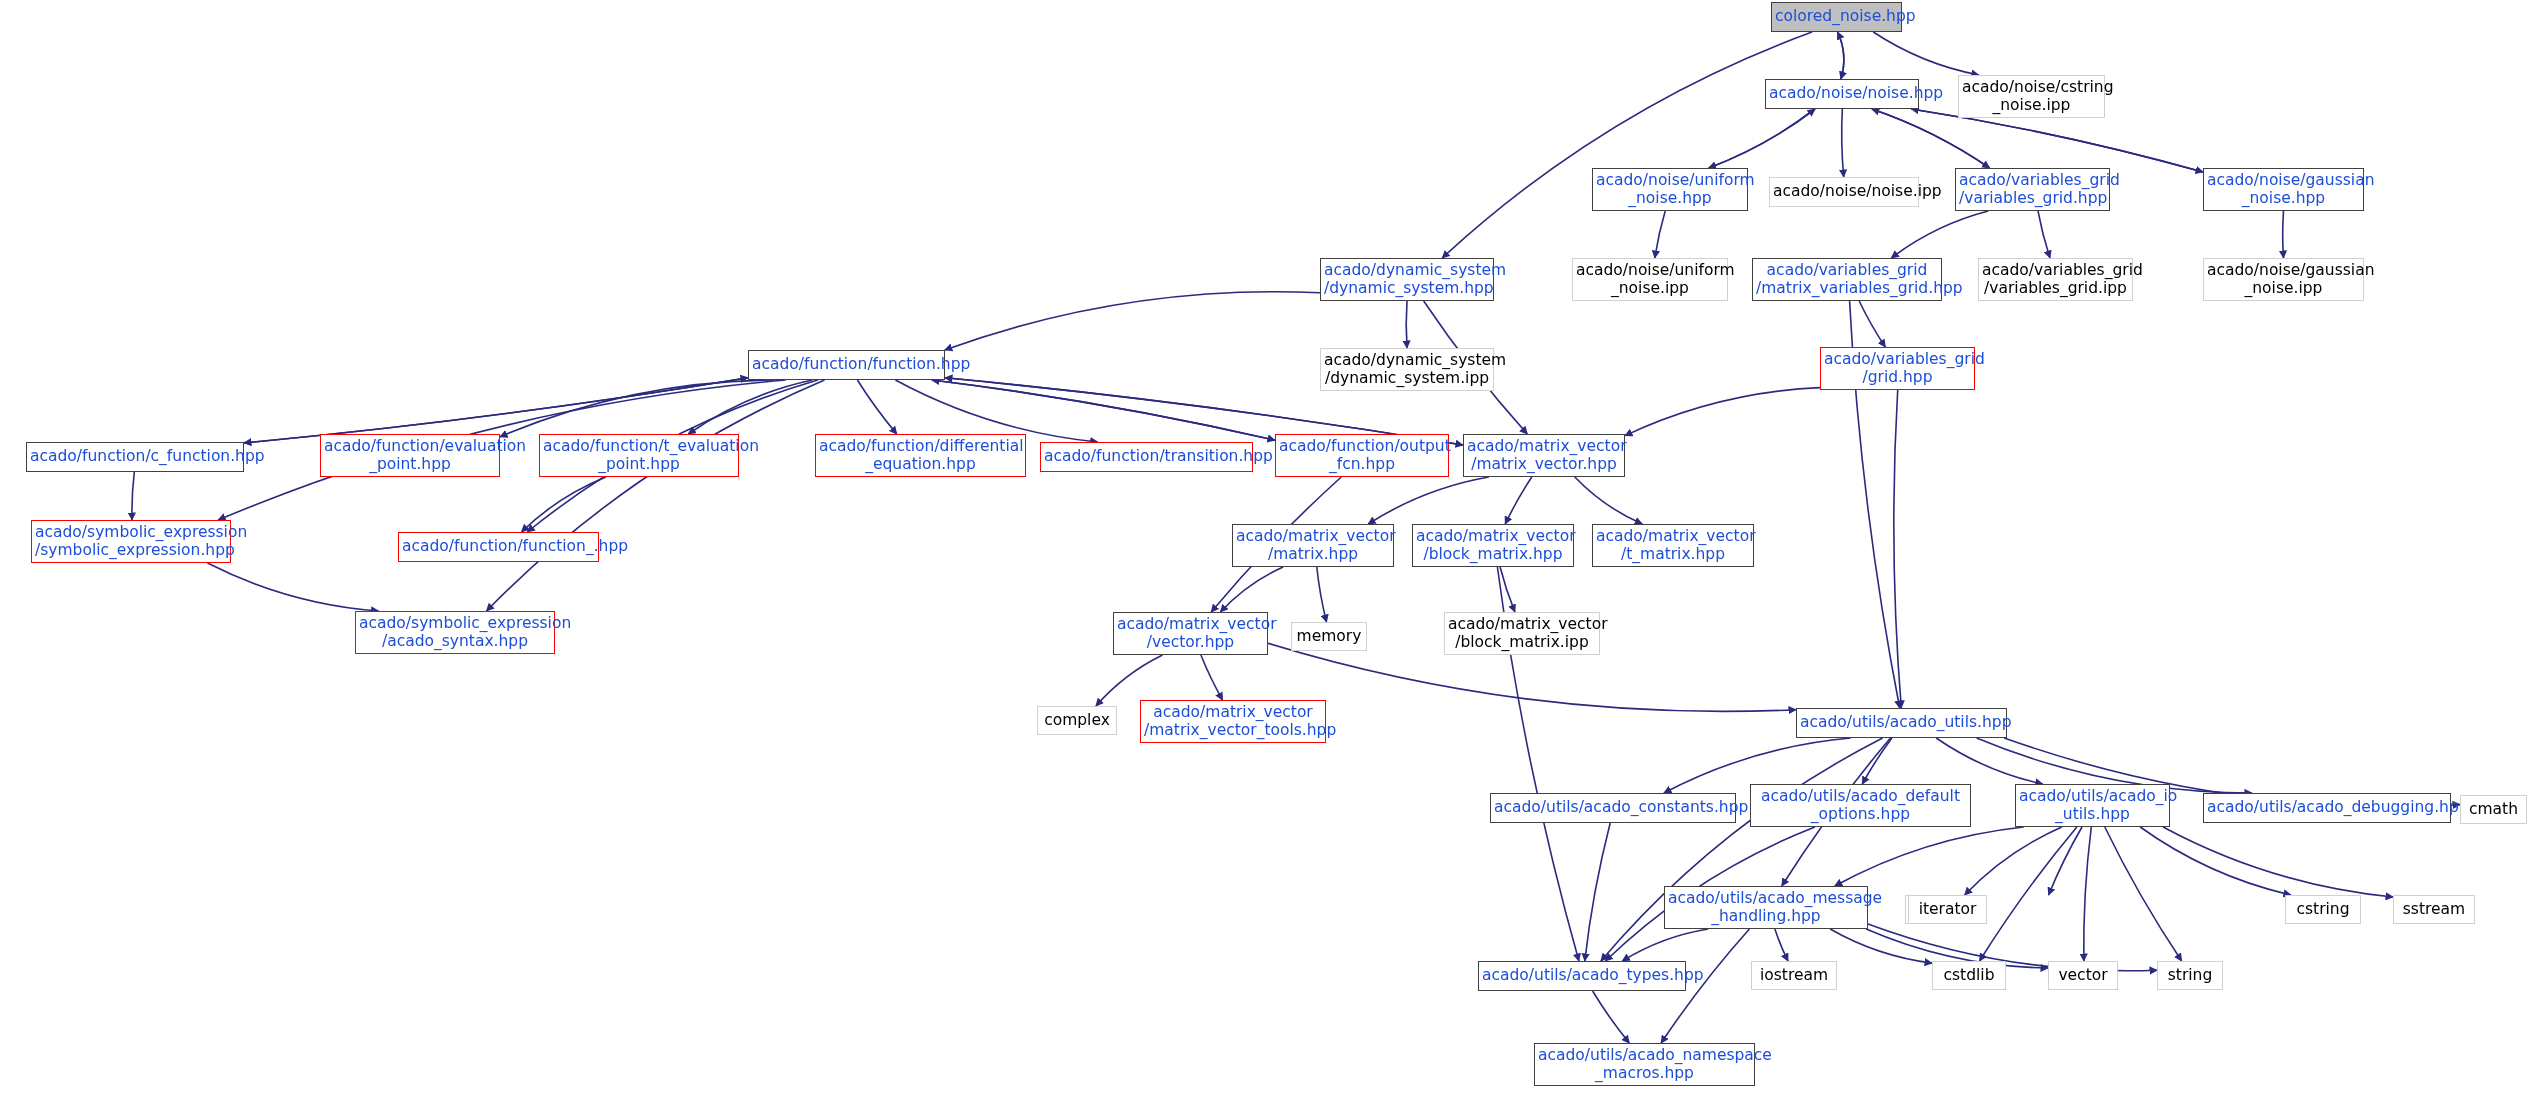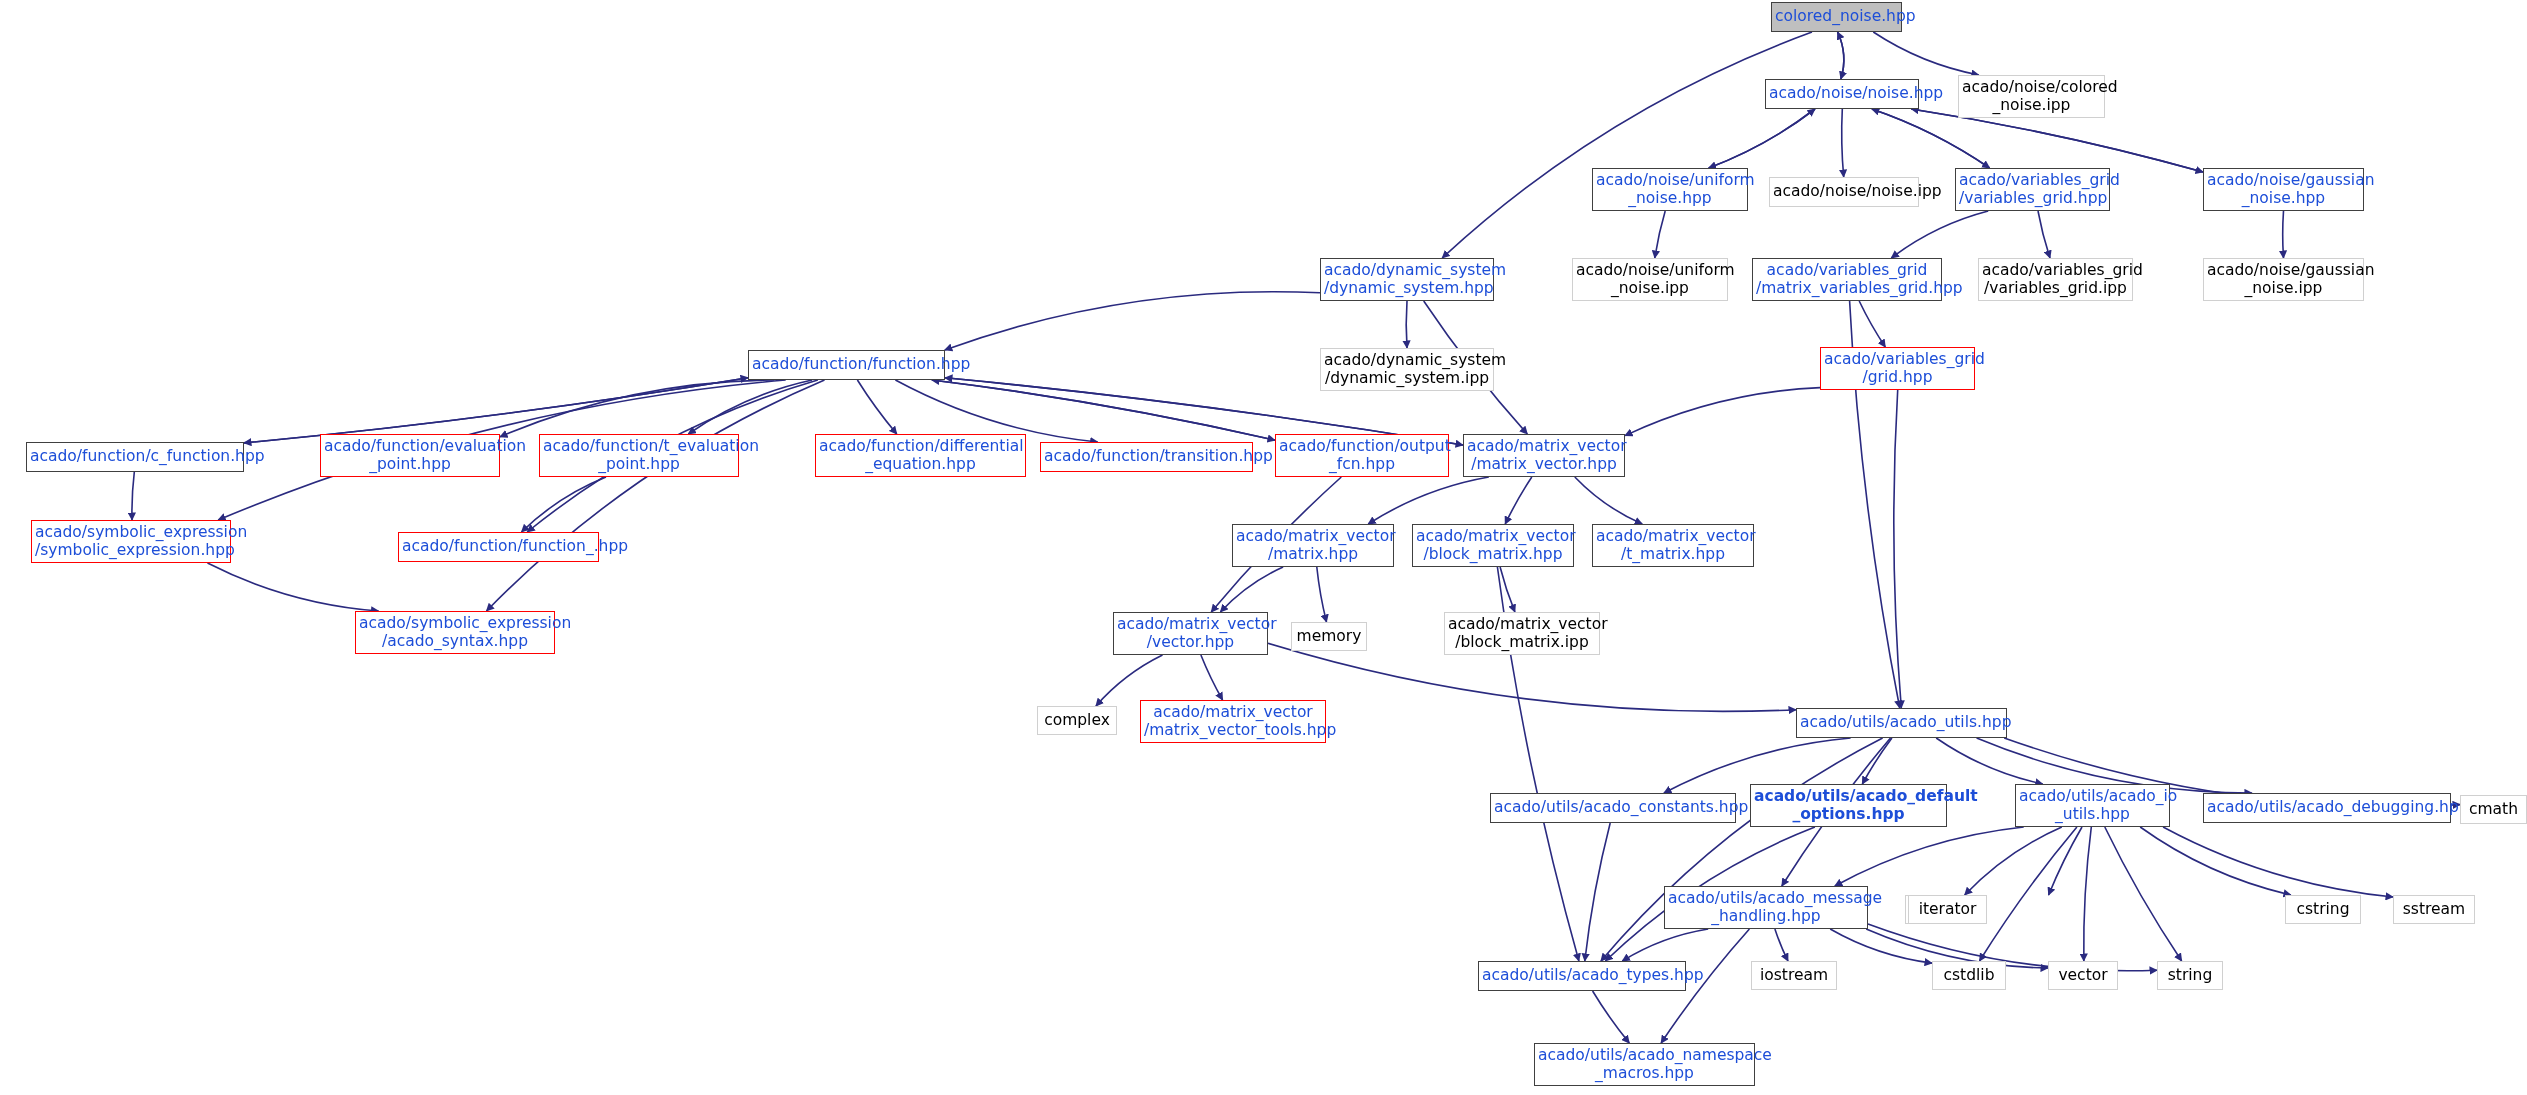--- a/index.html
+++ b/index.html
@@ -127,21 +127,21 @@
         <path d="M 1830.2 929.0 Q 1877.7 956.2 1932.0 963.1" fill="none" stroke="#2a2a7f" stroke-width="1.6" marker-end="url(#arrow)"></path>
         <path d="M 1866.2 929.0 Q 1953.2 966.7 2048.0 968.0" fill="none" stroke="#2a2a7f" stroke-width="1.6" marker-end="url(#arrow)"></path>
         <path d="M 1868.0 923.9 Q 2007.9 975.9 2157.0 970.2" fill="none" stroke="#2a2a7f" stroke-width="1.6" marker-end="url(#arrow)"></path>
         <path d="M 1749.4 929.0 Q 1701.3 982.9 1661.1 1043.0" fill="none" stroke="#2a2a7f" stroke-width="1.6" marker-end="url(#arrow)"></path>
         <path d="M 1592.6 991.0 Q 1609.1 1018.3 1629.3 1043.0" fill="none" stroke="#2a2a7f" stroke-width="1.6" marker-end="url(#arrow)"></path>
       </g>
   </svg>
   <div id="node-layer">
       <div class="node k-root" id="n-colored_noise_hpp" style="left: 1771px; top: 2px; width: 131px; height: 30px;"><span class="lbl">colored_noise.hpp</span></div>
       <div class="node k-hpp" id="n-noise_hpp" style="left: 1765px; top: 79px; width: 154px; height: 30px;"><span class="lbl">acado/noise/noise.hpp</span></div>
-      <div class="node k-ipp" id="n-colored_noise_ipp" style="left: 1958px; top: 75px; width: 147px; height: 43px;"><span class="lbl">acado/noise/colored
+      <div class="node k-ipp" id="n-colored_noise_ipp" style="left: 1958px; top: 75px; width: 147px; height: 43px;"><span class="lbl">acado/noise/cstring
 _noise.ipp</span></div>
       <div class="node k-hpp" id="n-uniform_noise_hpp" style="left: 1592px; top: 168px; width: 156px; height: 43px;"><span class="lbl">acado/noise/uniform
 _noise.hpp</span></div>
       <div class="node k-ipp" id="n-noise_ipp" style="left: 1769px; top: 177px; width: 150px; height: 30px;"><span class="lbl">acado/noise/noise.ipp</span></div>
       <div class="node k-hpp" id="n-variables_grid_hpp" style="left: 1955px; top: 168px; width: 155px; height: 43px;"><span class="lbl">acado/variables_grid
 /variables_grid.hpp</span></div>
       <div class="node k-hpp" id="n-gaussian_noise_hpp" style="left: 2203px; top: 168px; width: 161px; height: 43px;"><span class="lbl">acado/noise/gaussian
 _noise.hpp</span></div>
       <div class="node k-ipp" id="n-uniform_noise_ipp" style="left: 1572px; top: 258px; width: 156px; height: 43px;"><span class="lbl">acado/noise/uniform
 _noise.ipp</span></div>
@@ -184,21 +184,21 @@
       <div class="node k-hpp" id="n-vector_hpp" style="left: 1113px; top: 612px; width: 155px; height: 43px;"><span class="lbl">acado/matrix_vector
 /vector.hpp</span></div>
       <div class="node k-std" id="n-memory_std" style="left: 1291px; top: 622px; width: 76px; height: 29px;"><span class="lbl">memory</span></div>
       <div class="node k-ipp" id="n-block_matrix_ipp" style="left: 1444px; top: 612px; width: 156px; height: 43px;"><span class="lbl">acado/matrix_vector
 /block_matrix.ipp</span></div>
       <div class="node k-std" id="n-complex_std" style="left: 1037px; top: 706px; width: 80px; height: 29px;"><span class="lbl">complex</span></div>
       <div class="node k-red" id="n-matrix_vector_tools_hpp" style="left: 1140px; top: 700px; width: 186px; height: 43px;"><span class="lbl">acado/matrix_vector
 /matrix_vector_tools.hpp</span></div>
       <div class="node k-hpp" id="n-acado_utils_hpp" style="left: 1796px; top: 708px; width: 211px; height: 30px;"><span class="lbl">acado/utils/acado_utils.hpp</span></div>
       <div class="node k-hpp" id="n-acado_constants_hpp" style="left: 1490px; top: 793px; width: 246px; height: 30px;"><span class="lbl">acado/utils/acado_constants.hpp</span></div>
-      <div class="node k-hpp" id="n-acado_default_options" style="left: 1750px; top: 784px; width: 197px; height: 43px; font-weight: bold;"><span class="lbl">acado/utils/acado_default
+      <div class="node k-hpp" id="n-acado_default_options" style="left: 1750px; top: 784px; width: 221px; height: 43px;"><span class="lbl">acado/utils/acado_default
 _options.hpp</span></div>
       <div class="node k-hpp" id="n-acado_io_utils_hpp" style="left: 2015px; top: 784px; width: 155px; height: 43px;"><span class="lbl">acado/utils/acado_io
 _utils.hpp</span></div>
       <div class="node k-hpp" id="n-acado_debugging_hpp" style="left: 2203px; top: 793px; width: 248px; height: 30px;"><span class="lbl">acado/utils/acado_debugging.hpp</span></div>
       <div class="node k-std" id="n-cmath_std" style="left: 2460px; top: 795px; width: 67px; height: 29px;"><span class="lbl">cmath</span></div>
       <div class="node k-hpp" id="n-acado_message_handling" style="left: 1664px; top: 886px; width: 204px; height: 43px;"><span class="lbl">acado/utils/acado_message
 _handling.hpp</span></div>
       <div class="node k-std" id="n-fstream_std" style="left: 1905px; top: 895px; width: 78px; height: 29px;"><span class="lbl">fstream</span></div>
       <div class="node k-std" id="n-iterator_std" style="left: 1908px; top: 895px; width: 79px; height: 29px; justify-content: center;"><span class="lbl">iterator</span></div>
       <div class="node k-std" id="n-cstring_std" style="left: 2285px; top: 895px; width: 76px; height: 29px;"><span class="lbl">cstring</span></div>

